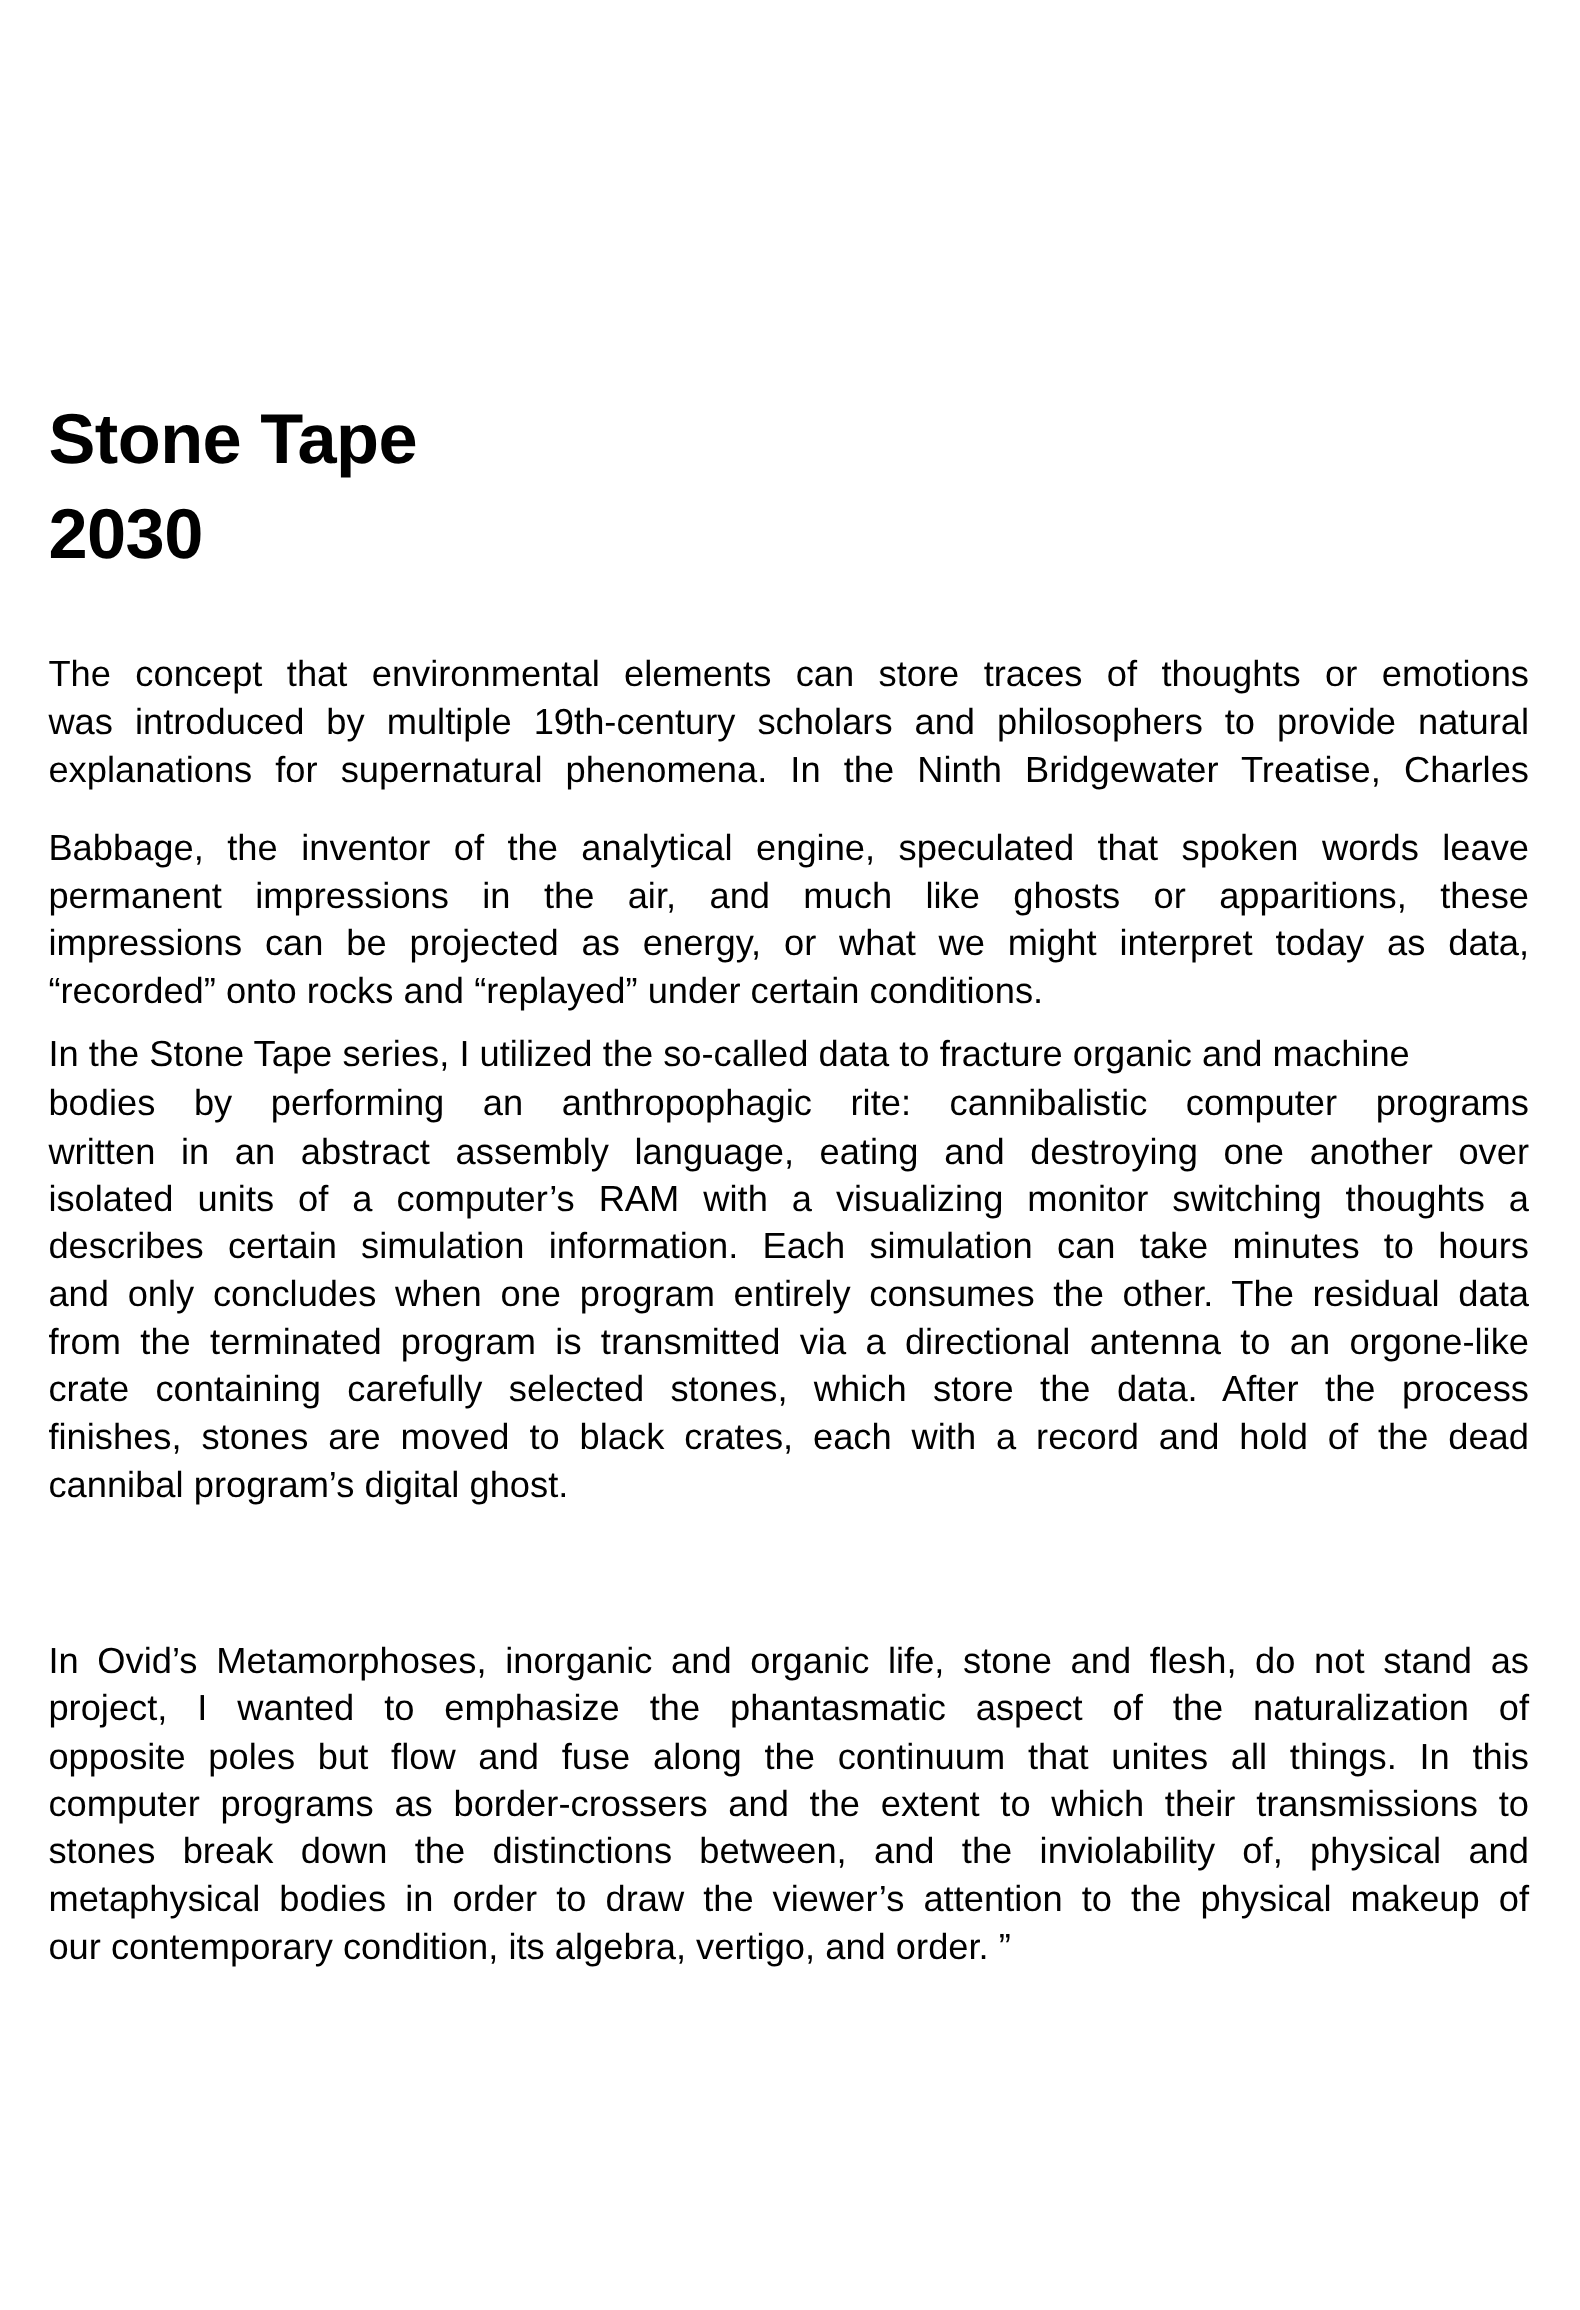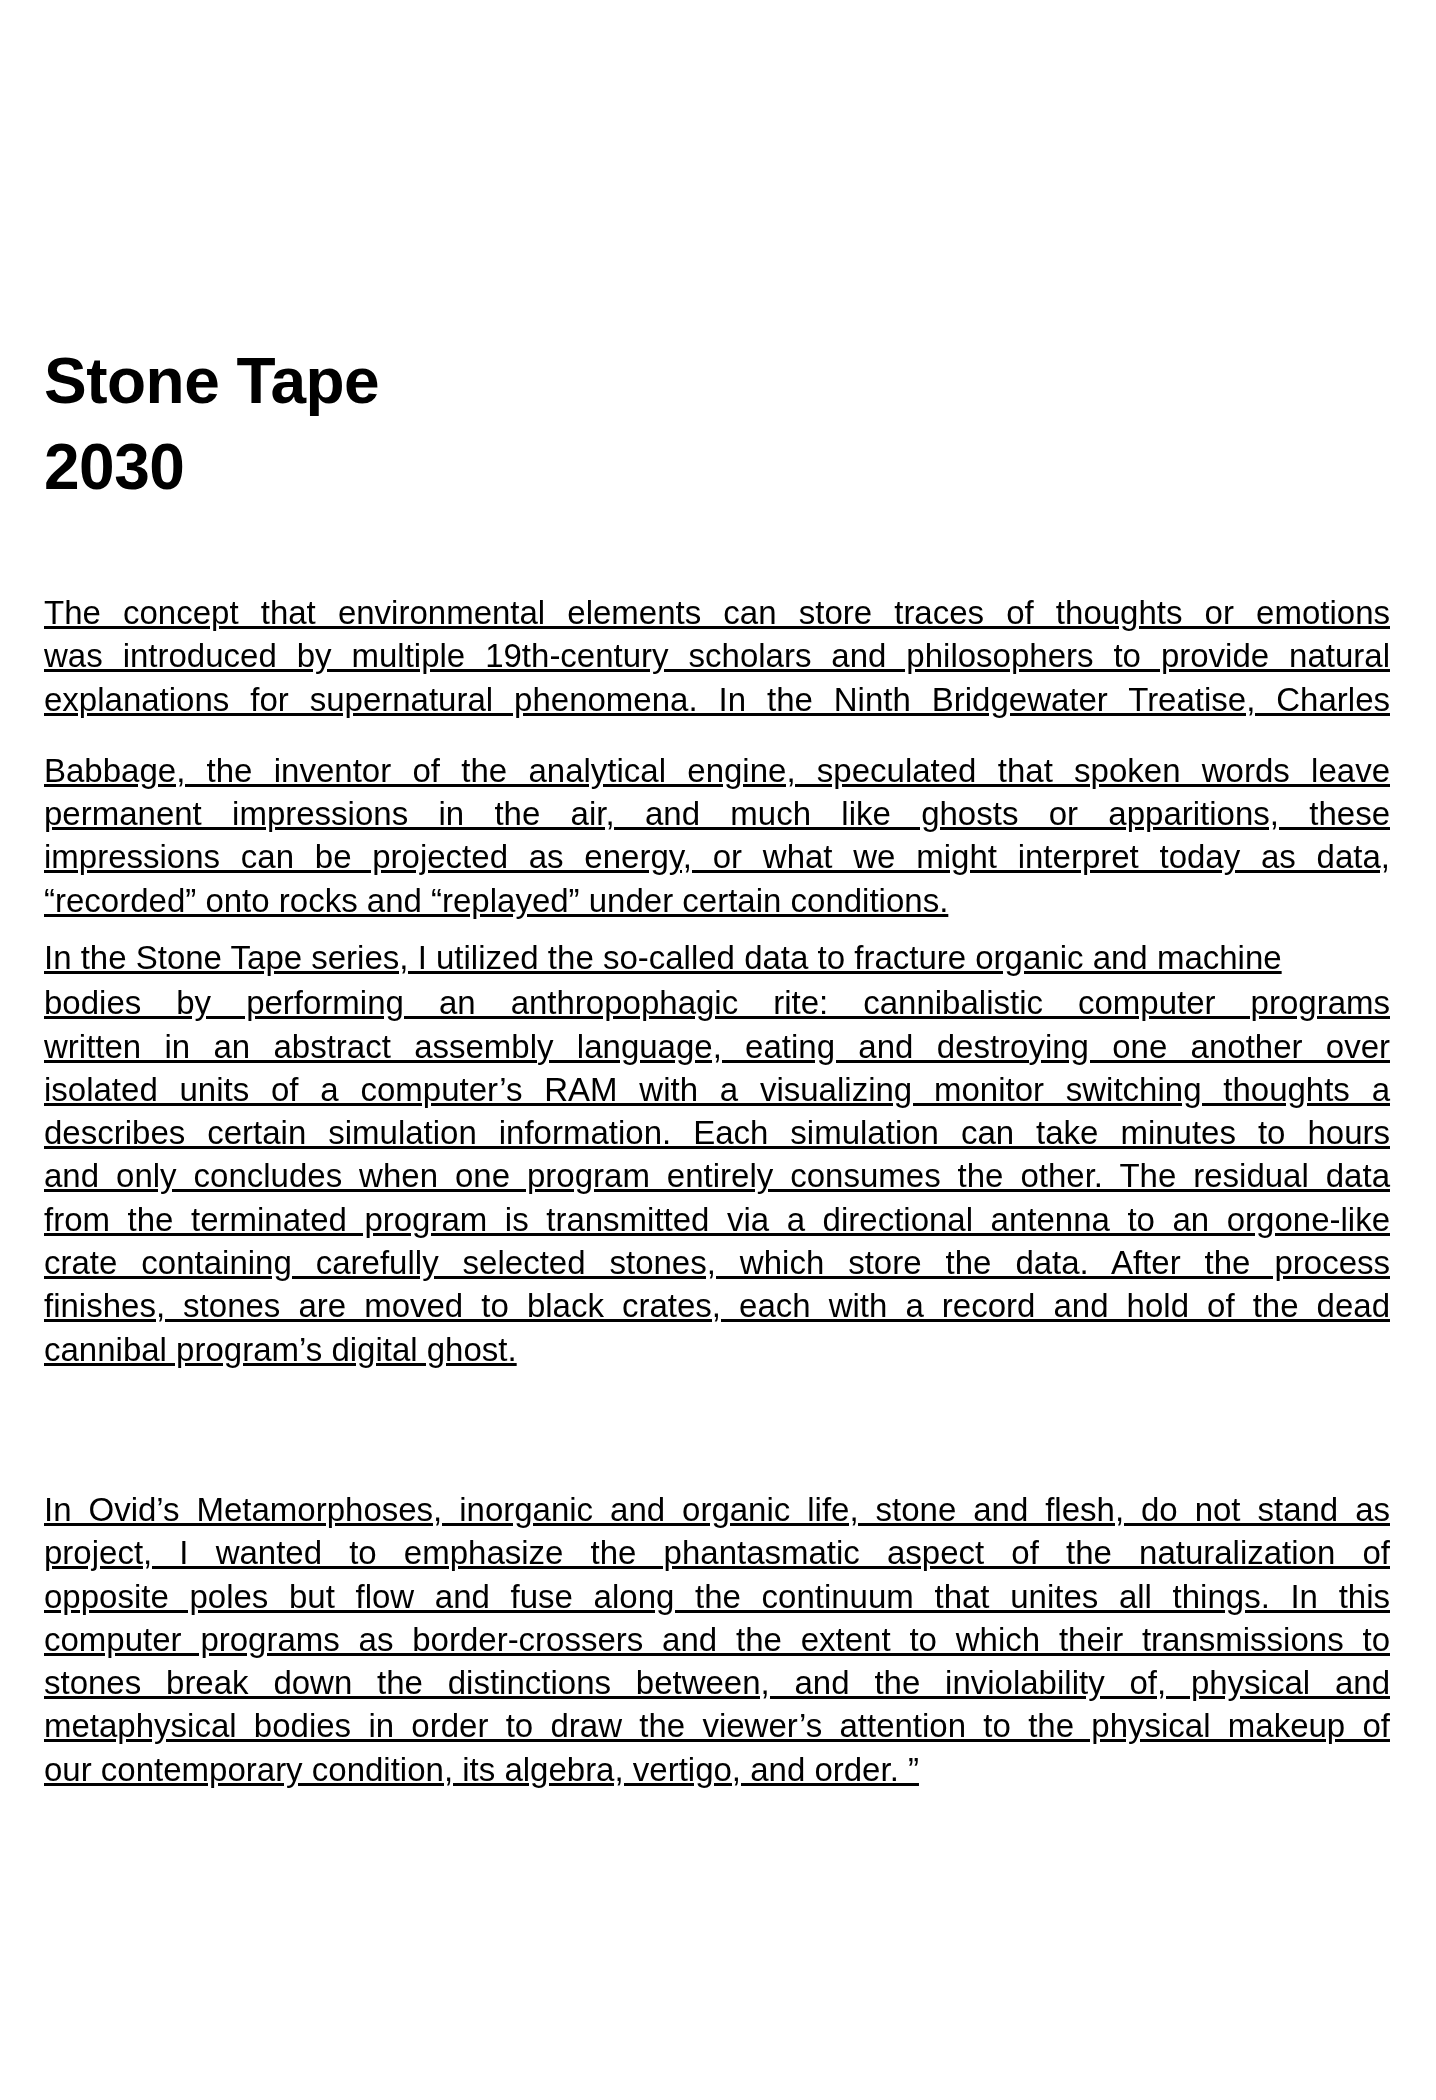--- a/index.html
+++ b/index.html
@@ -17,36 +17,35 @@
     }
     .page {
       position: absolute;
       left: 44px;
       top: 0;
       width: 1346px;
     }
     .title {
       position: absolute;
       left: 0;
-      top: 338px;
+      top: 356px;
       margin: 0;
       font-weight: bold;
       font-size: 64px;
       line-height: 86px;
       letter-spacing: -0.5px;
       white-space: nowrap;
     }
     .title span { display: block; }
     .body-text {
       position: absolute;
       left: 0;
       width: 1346px;
       font-size: 33px;
       line-height: 43.3px;
-      text-decoration: underline;
     }
     .para {
       margin: 0;
       padding: 0;
     }
     .line {
       display: block;
       white-space: nowrap;
       text-align: justify;
       text-align-last: justify;

